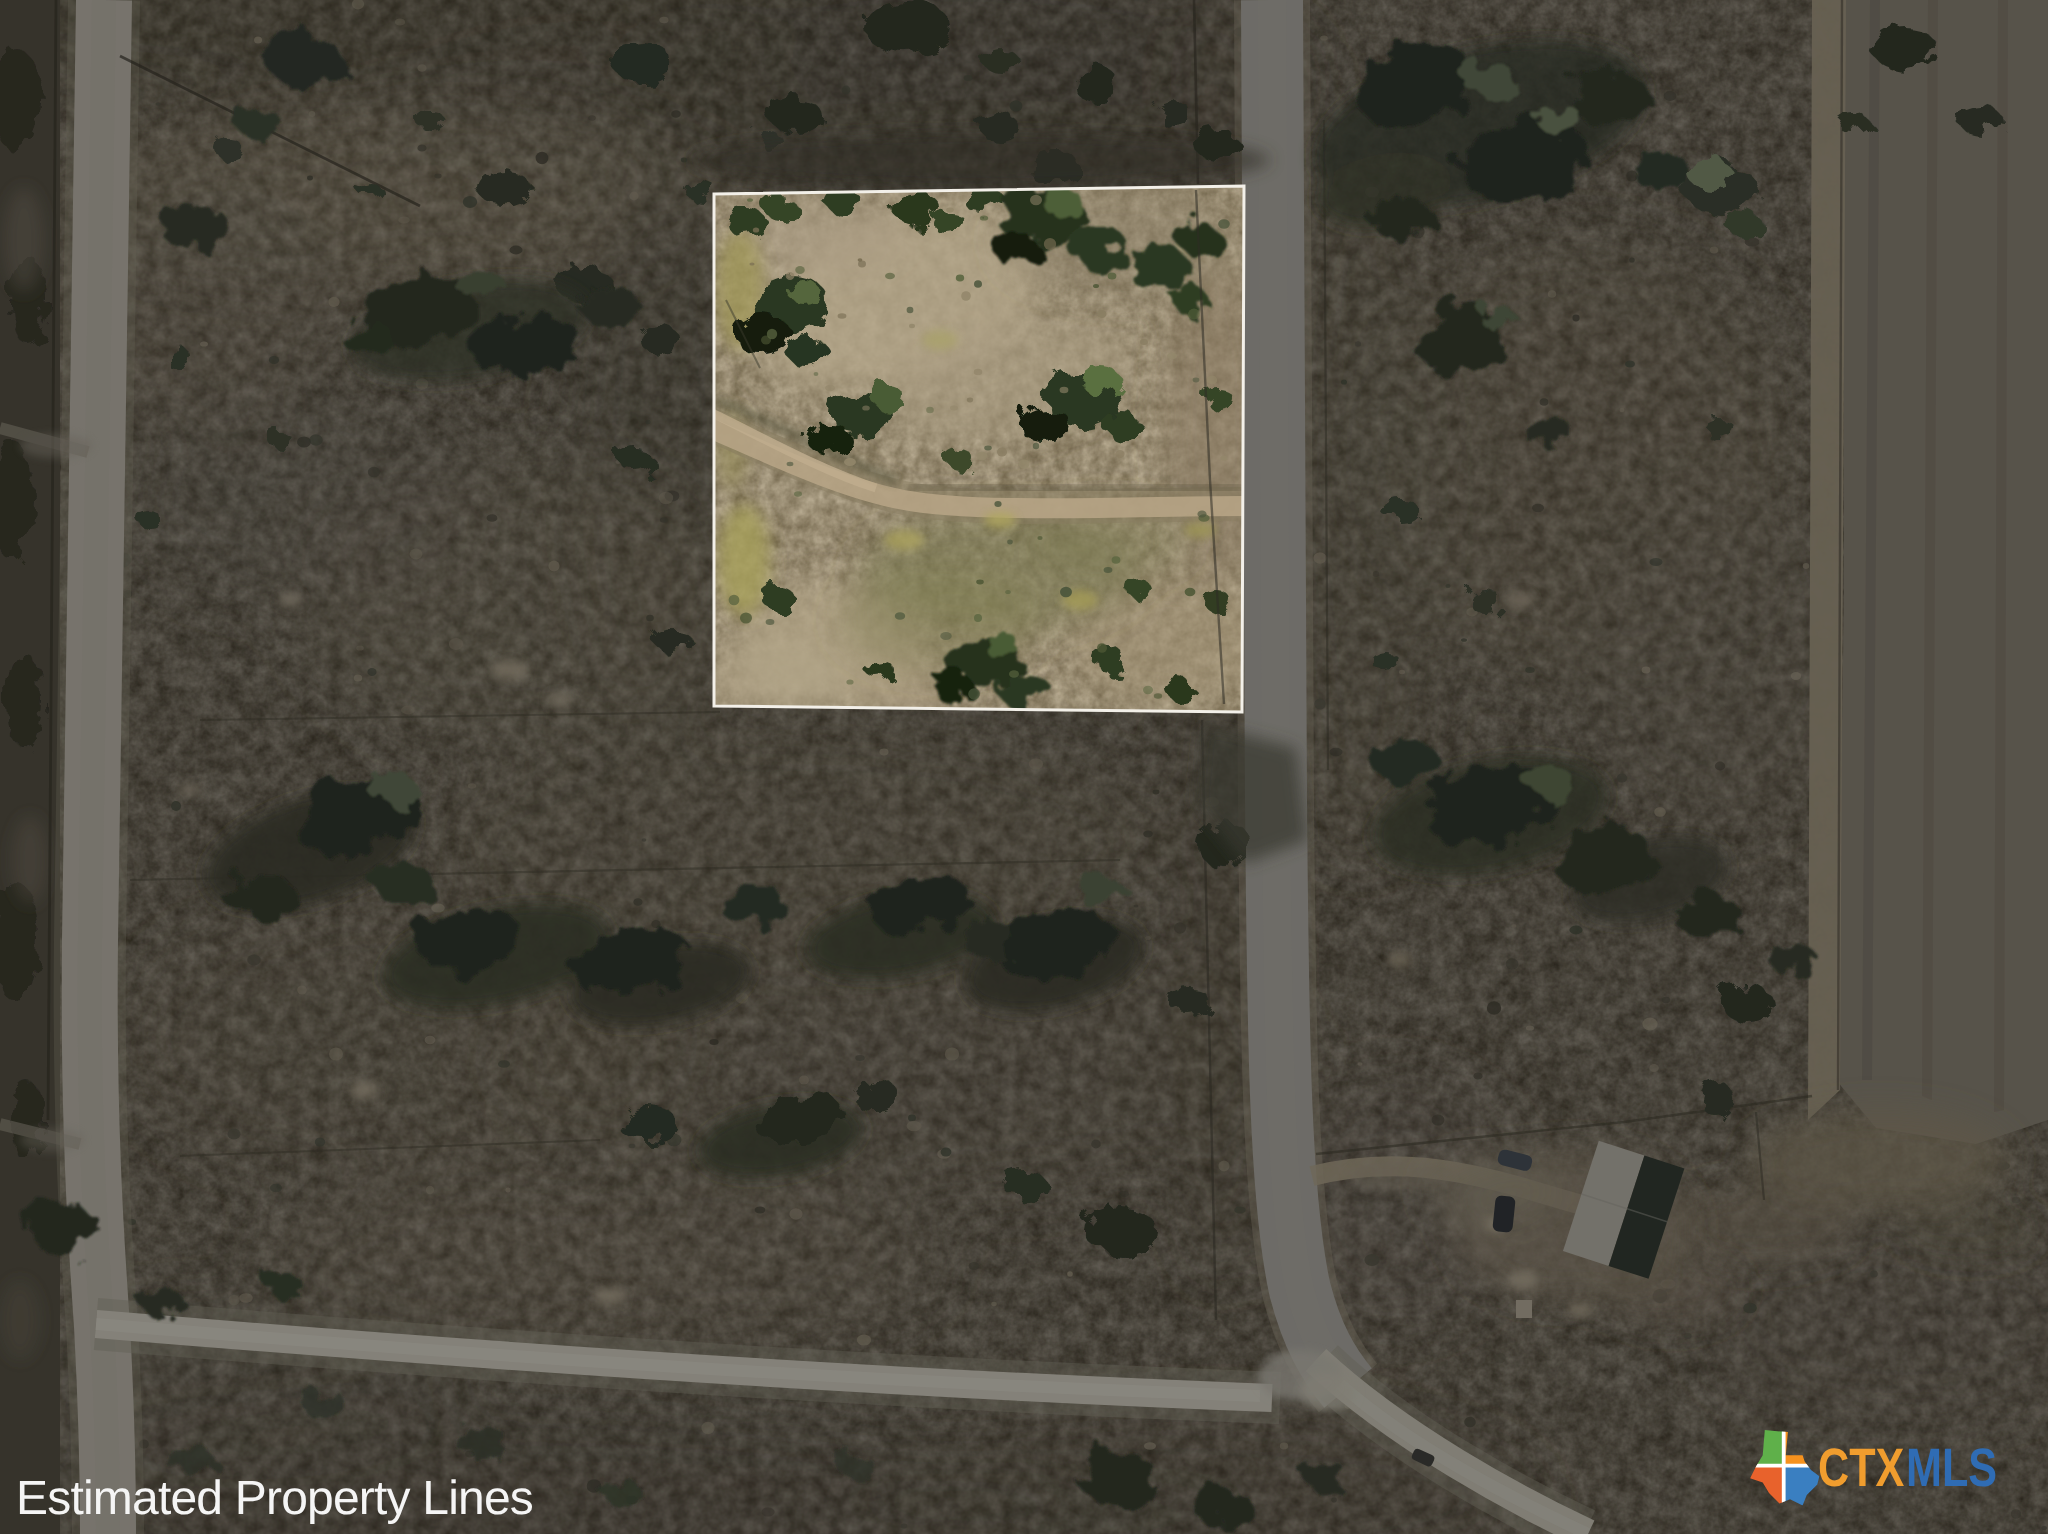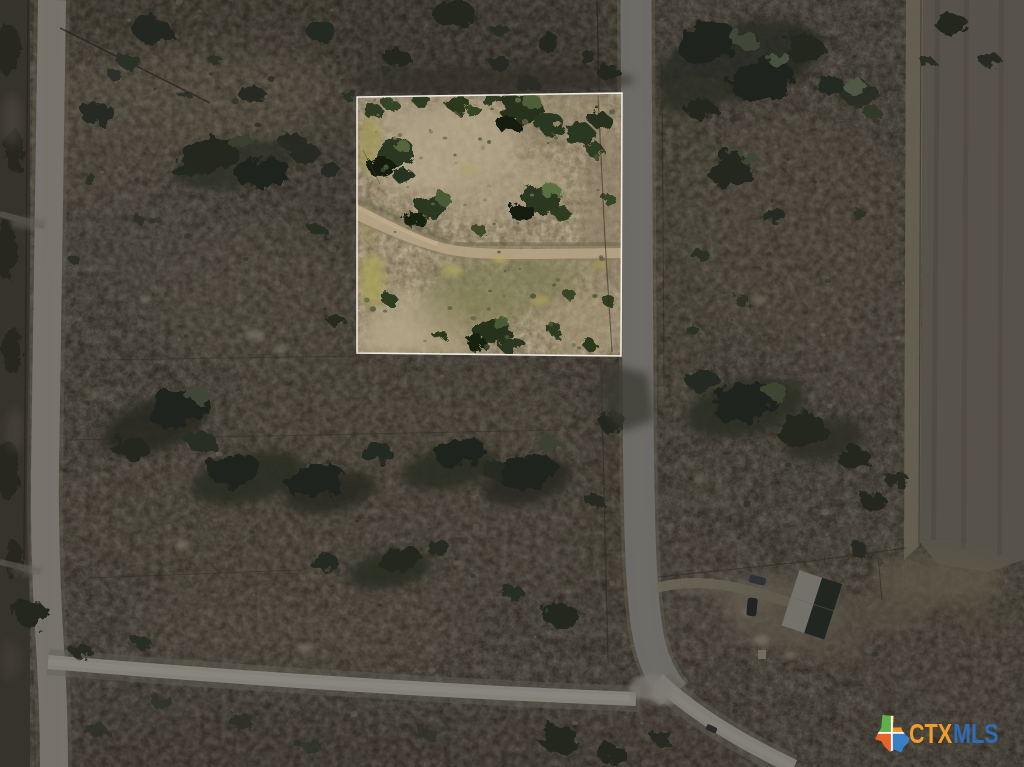--- a/index.html
+++ b/index.html
@@ -839,13 +839,14 @@
 <rect x="17" y="17" width="18" height="20" fill="#3a7fc1"></rect>
 <path d="M0,17 L35,17 M17,0 L17,37" stroke="#ffffff" stroke-width="1.8" fill="none"></path>
 </g>
 <g font-family="Liberation Sans, sans-serif" font-weight="bold" font-size="27px">
 <text fill="#f09d2e" transform="translate(35,28) scale(0.8,1)">CTX</text>
 <text fill="#2f6cb4" transform="translate(79,28) scale(0.8,1)">MLS</text>
 </g>
 </g>
 </svg>
 
+<div id="caption">Estimated Property Lines</div>
 </div>
 
 </body></html>

